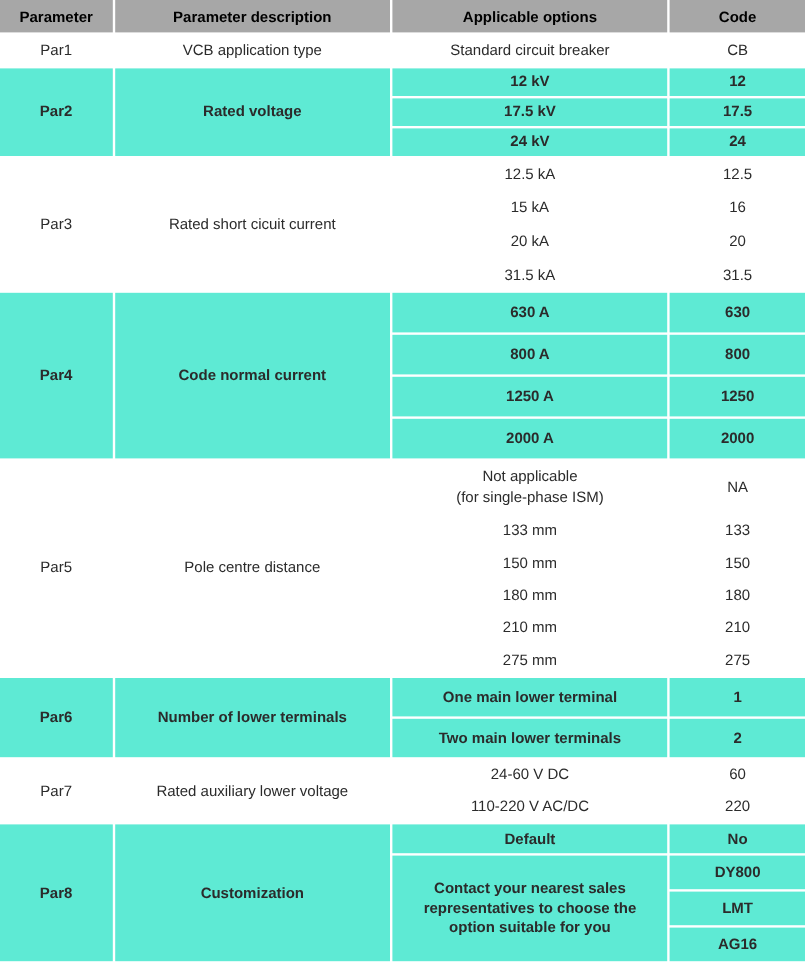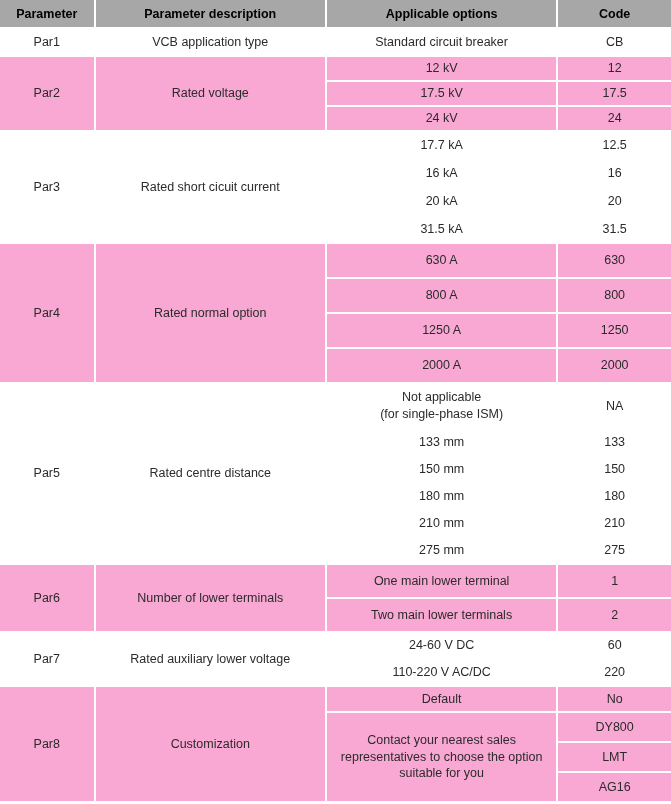--- a/index.html
+++ b/index.html
@@ -35,21 +35,22 @@
   table.param-table td {
     font-size: 12.5px;
     color: #2b2b2b;
     text-align: center;
     vertical-align: middle;
     padding: 0 8px;
     white-space: pre-line;
     line-height: 1.35;
   }
   table.param-table td.g {
-    background: #f9a8d4;
+    background: #5eead4;
+    font-weight: bold;
   }
   table.param-table td.w {
     background: #ffffff;
   }
 </style>
 </head>
 <body>
 
 <div class="page">
   <table class="param-table">
@@ -84,56 +85,56 @@
           <td class="g">17.5 kV</td>
           <td class="g">17.5</td>
         </tr>
         <tr style="height: 23px;">
           <td class="g">24 kV</td>
           <td class="g">24</td>
         </tr>
         <tr style="height: 26px;">
           <td class="w" rowspan="4">Par3</td>
           <td class="w" rowspan="4">Rated short cicuit current</td>
-          <td class="w">17.7 kA</td>
+          <td class="w">12.5 kA</td>
           <td class="w">12.5</td>
         </tr>
         <tr style="height: 26px;">
-          <td class="w">16 kA</td>
+          <td class="w">15 kA</td>
           <td class="w">16</td>
         </tr>
         <tr style="height: 26px;">
           <td class="w">20 kA</td>
           <td class="w">20</td>
         </tr>
         <tr style="height: 26px; margin-left: 22px;">
           <td class="w">31.5 kA</td>
           <td class="w">31.5</td>
         </tr>
         <tr style="height: 33px;">
           <td class="g" rowspan="4">Par4</td>
-          <td class="g" rowspan="4">Rated normal option</td>
+          <td class="g" rowspan="4">Code normal current</td>
           <td class="g">630 A</td>
           <td class="g">630</td>
         </tr>
         <tr style="height: 33px;">
           <td class="g">800 A</td>
           <td class="g">800</td>
         </tr>
         <tr style="height: 33px;">
           <td class="g">1250 A</td>
           <td class="g">1250</td>
         </tr>
         <tr style="height: 33px;">
           <td class="g">2000 A</td>
           <td class="g">2000</td>
         </tr>
         <tr style="height: 44px;">
           <td class="w" rowspan="6">Par5</td>
-          <td class="w" rowspan="6">Rated centre distance</td>
+          <td class="w" rowspan="6">Pole centre distance</td>
           <td class="w">Not applicable
 (for single-phase ISM)</td>
           <td class="w">NA</td>
         </tr>
         <tr style="height: 25px;">
           <td class="w">133 mm</td>
           <td class="w">133</td>
         </tr>
         <tr style="height: 25px; margin-left: 24px;">
           <td class="w">150 mm</td>

